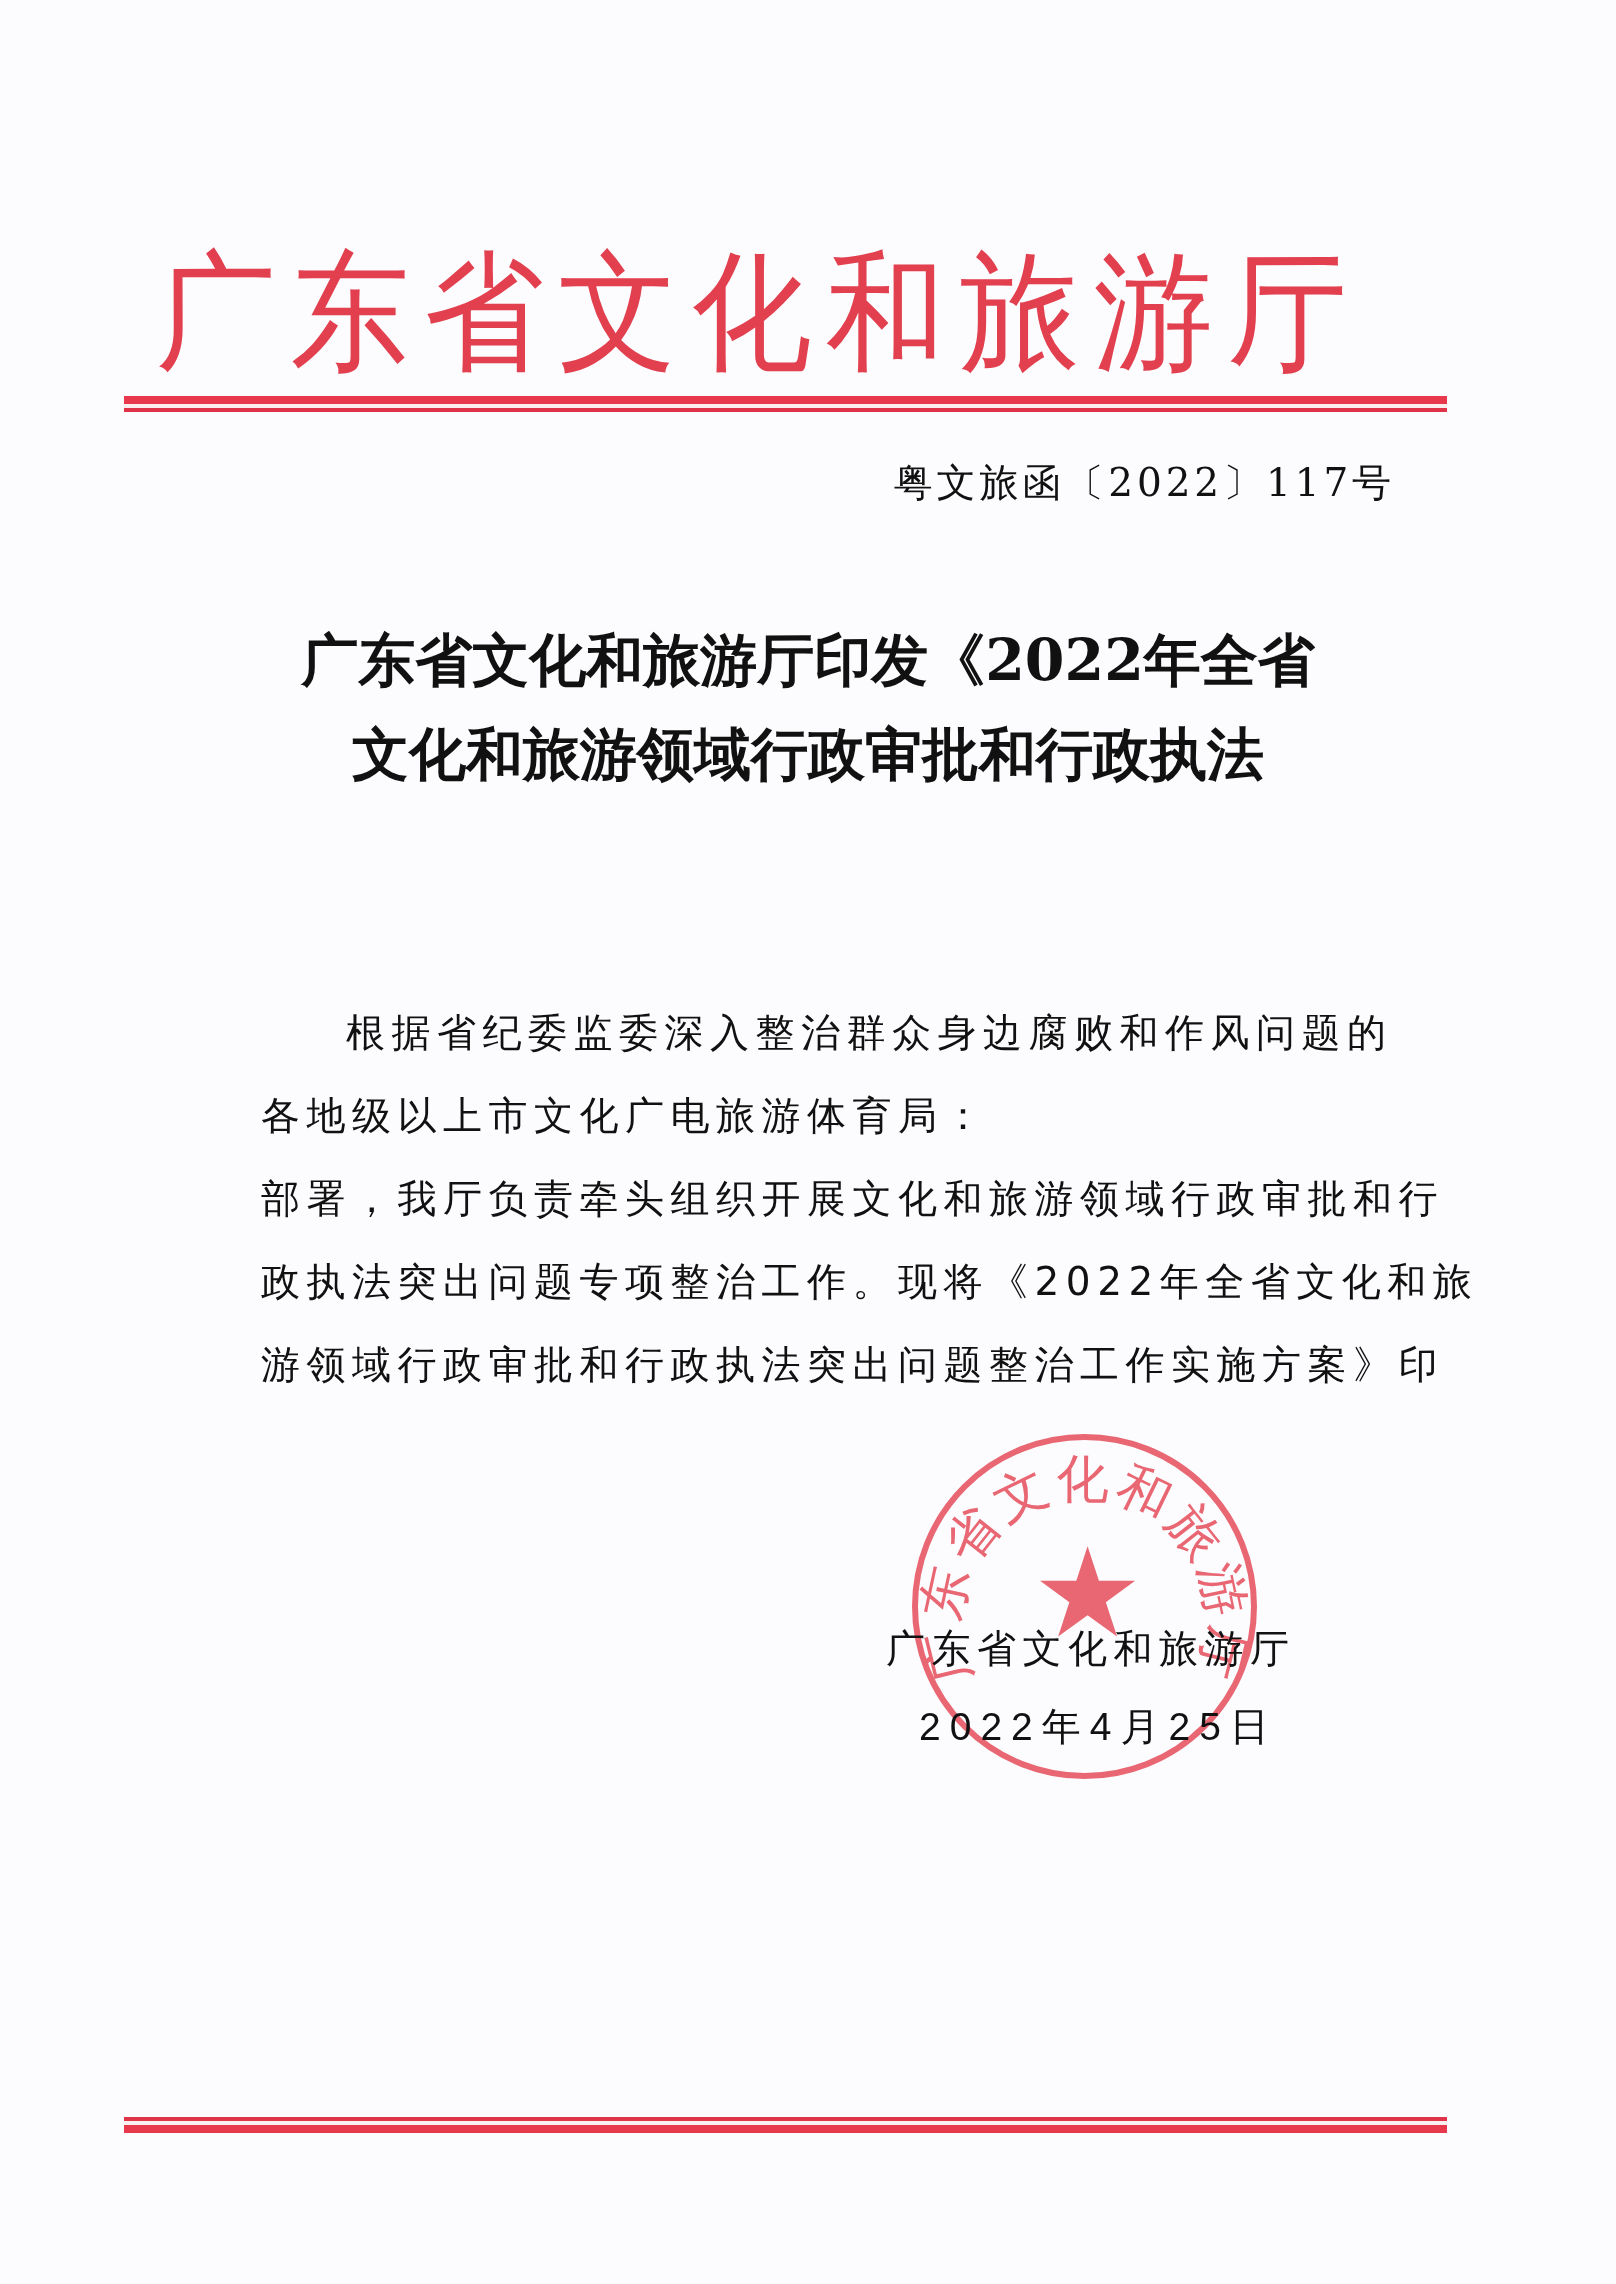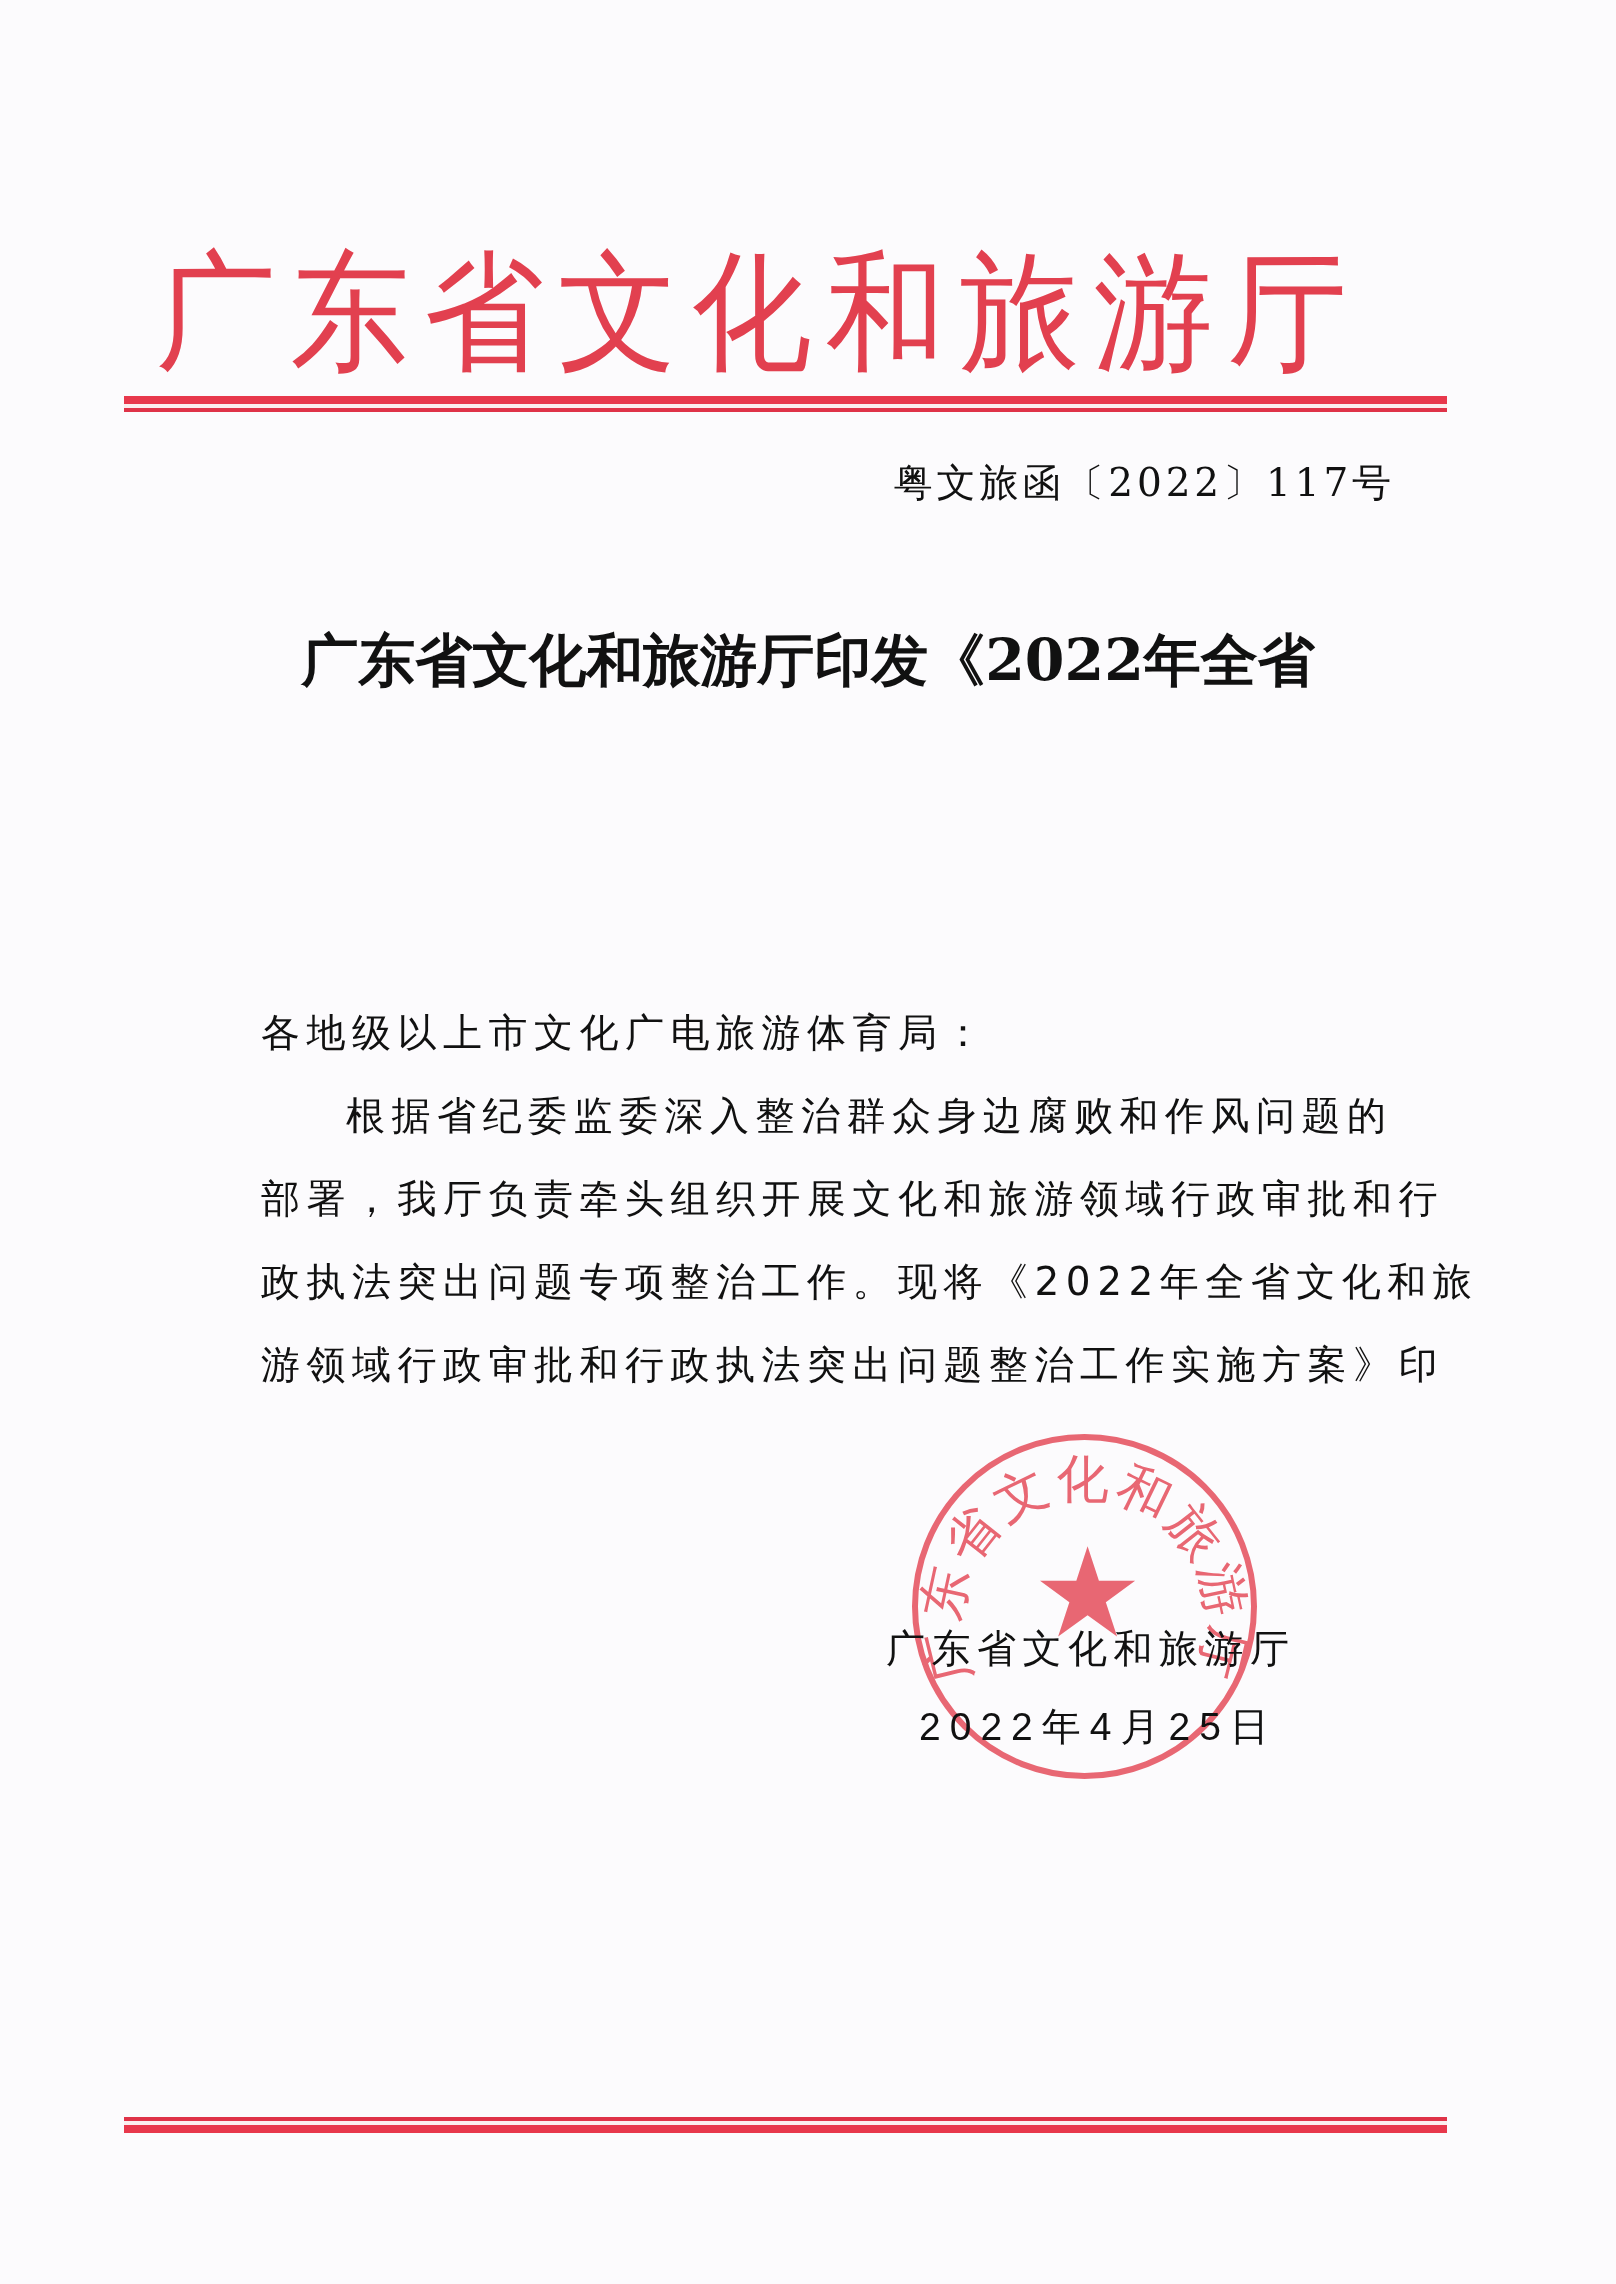--- a/index.html
+++ b/index.html
@@ -82,25 +82,26 @@
 <div class="rule rule-top">
   <div class="thick"></div>
   <div class="gap"></div>
   <div class="thin"></div>
 </div>
 
 <div class="doc-number">粤文旅函〔2022〕117号</div>
 
 <div class="title">
   <div>广东省文化和旅游厅印发《2022年全省</div>
+  <div>文化和旅游领域行政审批和行政执法</div>
 </div>
 
 <div class="body-text">
+  <div class="line indent">根据省纪委监委深入整治群众身边腐败和作风问题的</div>
   <div class="line">各地级以上市文化广电旅游体育局：</div>
-  <div class="line indent">根据省纪委监委深入整治群众身边腐败和作风问题的</div>
   <div class="line">部署，我厅负责牵头组织开展文化和旅游领域行政审批和行</div>
   <div class="line">政执法突出问题专项整治工作。现将《2022年全省文化和旅</div>
   <div class="line">游领域行政审批和行政执法突出问题整治工作实施方案》印</div>
 </div>
 
 <div class="seal">
   <svg class="ring-text" viewBox="0 0 510 510">
     <defs>
       <path id="sealArc" d="M 95 380 A 190 190 0 1 1 415 380"></path>
     </defs>

